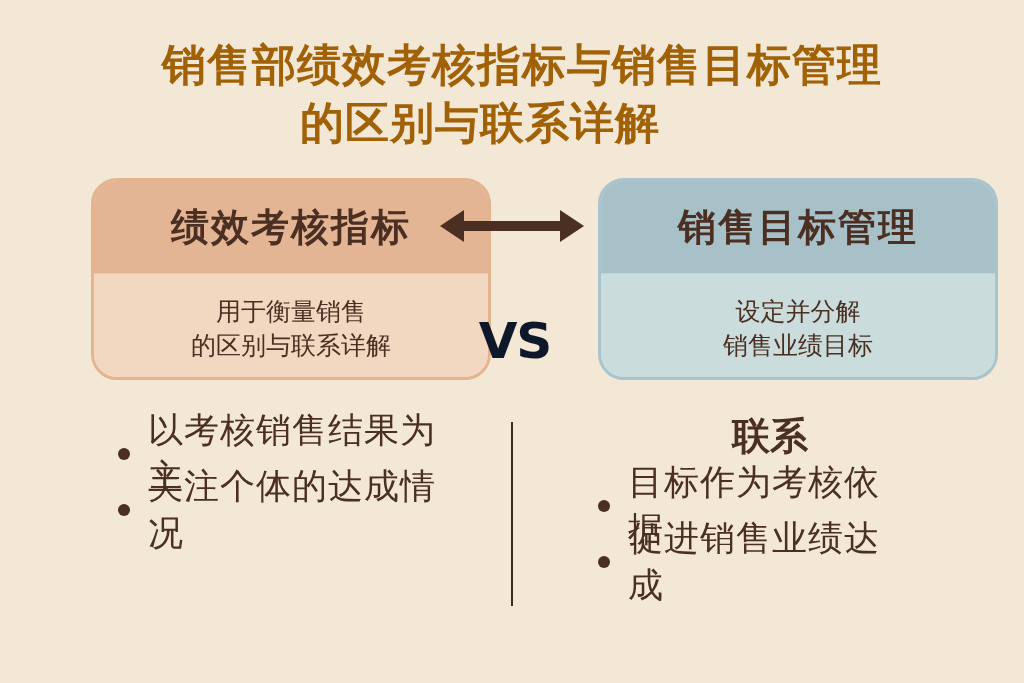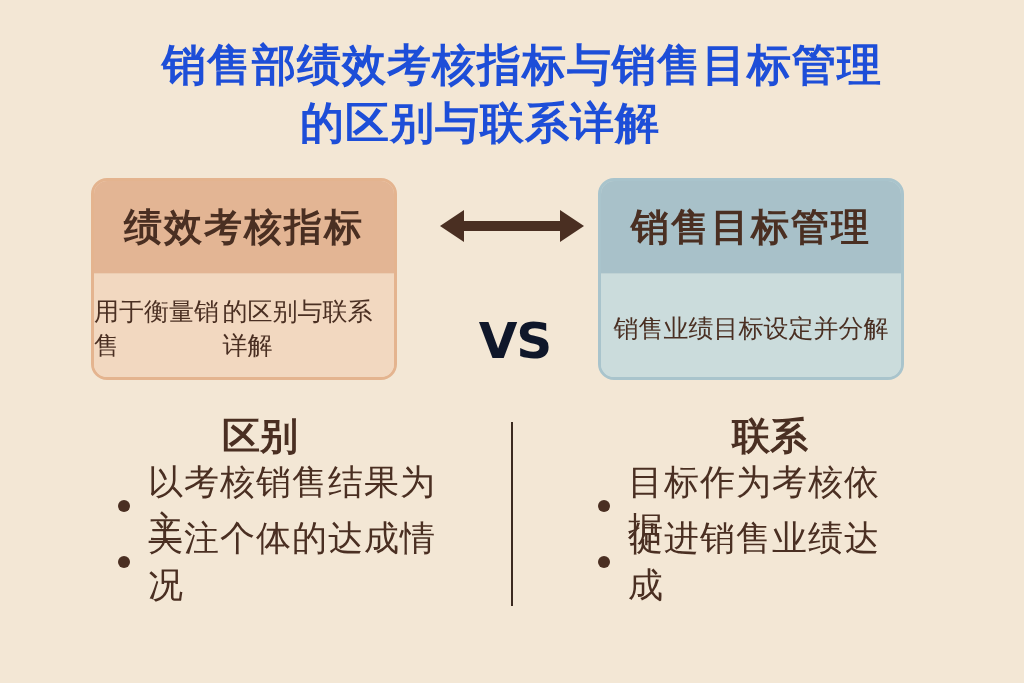--- a/index.html
+++ b/index.html
@@ -7,39 +7,39 @@
     width: 1024px; height: 683px;
     background: #f3e7d5;
     font-family: "DejaVu Sans", "Liberation Sans", sans-serif;
     color: #4a2f22;
     position: relative;
     overflow: hidden;
   }
   .title {
     position: absolute; left: 0; top: 36px; width: 1024px;
     text-align: center; font-weight: bold; font-size: 44px; line-height: 58px;
-    color: #1d4ed8; letter-spacing: 1px;
+    color: #a16207; letter-spacing: 1px;
   }
   .title .line1 { display: block; padding-left: 20px; }
   .title .line2 { display: block; padding-right: 64px; }
 
   .box {
-    position: absolute; top: 178px; width: 306px; height: 202px;
-    border-radius: 16px; overflow: hidden; box-sizing: border-box;
+    position: absolute; top: 178px; width: 400px; height: 202px;
+    border-radius: 26px; overflow: hidden; box-sizing: border-box;
   }
   .box-left { left: 91px; border: 3px solid #e4b48f; background: #f2d8c0; }
   .box-right { left: 598px; border: 3px solid #a9c4cc; background: #ccdcdd; }
   .box .head {
     height: 92px; display: flex; align-items: center; justify-content: center;
     font-weight: bold; font-size: 38px; letter-spacing: 2px;
   }
   .box-left .head { background: #e3b594; }
   .box-right .head { background: #a8c1c9; }
   .box .body {
-    height: 110px; display: flex; align-items: center; justify-content: center;
+    height: 110px; display: flex; flex-direction: column; align-items: center; justify-content: center;
     font-size: 25px; line-height: 34px;
   }
   .box-left .body { background: #f2d8c0; border-top: 1px solid #eccdb2; }
   .box-right .body { background: #cbdcdc; border-top: 1px solid #bfd2d4; }
 
   .arrow { position: absolute; left: 440px; top: 206px; width: 144px; height: 40px; }
   .vs {
     position: absolute; left: 470px; top: 312px; width: 90px; text-align: center;
     font-weight: bold; font-size: 50px; color: #0f172a; letter-spacing: -1px;
   }
@@ -80,27 +80,26 @@
 
 <svg class="arrow" viewBox="0 0 144 40">
   <polygon points="0,20 24,4 24,15 120,15 120,4 144,20 120,36 120,25 24,25 24,36" fill="#4a2f22"></polygon>
 </svg>
 
 <div class="vs">VS</div>
 
 <div class="box box-right">
   <div class="head">销售目标管理</div>
   <div class="body">
+    <span>设定并分解</span>
     <span>销售业绩目标</span>
-    <span>设定并分解</span>
   </div>
 </div>
 
 <div class="section section-left">
-  <h2>区别</h2>
   <ul>
     <li>
       <span class="bullet"></span>
       <span>以考核销售结果为主</span>
     </li>
     <li>
       <span class="bullet"></span>
       <span>关注个体的达成情况</span>
     </li>
   </ul>

